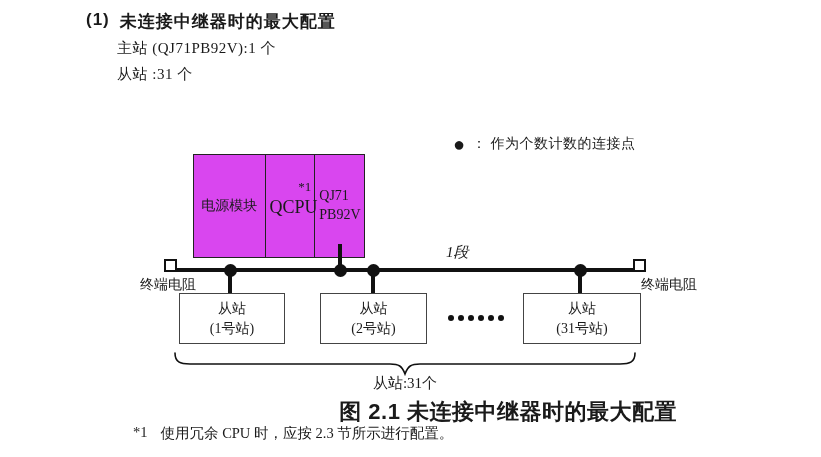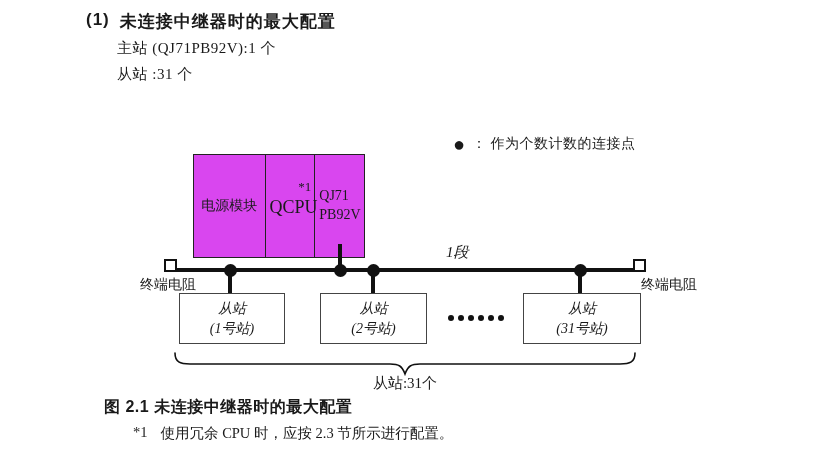--- a/index.html
+++ b/index.html
@@ -64,35 +64,35 @@
   .node-dot {
     width: 13px; height: 13px; border-radius: 50%; background: #111; top: 264px;
   }
   .stub { width: 4px; background: #111; }
 
   
   .slave-box {
     top: 293px; height: 51px;
     border: 1px solid #444; background: #fff;
     display: flex; flex-direction: column; align-items: center; justify-content: center;
-    font-size: 14px; line-height: 1.4; text-align: center; font-style: italic;
+    font-size: 14px; line-height: 1.4; text-align: center;
   }
   .slave-1 { left: 179px; width: 106px; }
   .slave-2 { left: 320px; width: 107px; }
   .slave-31 { left: 523px; width: 118px; }
   .ellipsis { left: 448px; top: 315px; display: flex; gap: 4px; align-items: center; }
   .ellipsis i { display: block; width: 6px; height: 6px; border-radius: 50%; background: #111; }
 
   
   .brace-svg { left: 172px; top: 350px; }
   .brace-label { left: 330px; top: 374px; width: 150px; text-align: center; font-size: 15px; }
   .caption {
-    left: 104px; top: 397px; width: 560px; text-align: left;
+    left: 117px; top: 397px; width: 560px; text-align: right;
     font-family: "Liberation Sans", "DejaVu Sans", sans-serif;
-    font-weight: bold; font-size: 16px; letter-spacing: 0.5px;
+    font-weight: bold; font-size: 22px; letter-spacing: 0.5px;
   }
   .footnote { left: 133px; top: 424px; display: flex; gap: 13px; font-size: 14.5px; }
 </style>
 </head>
 <body>
 
 <div class="page">
 
   <div class="abs heading">
     <span>(1)</span>

